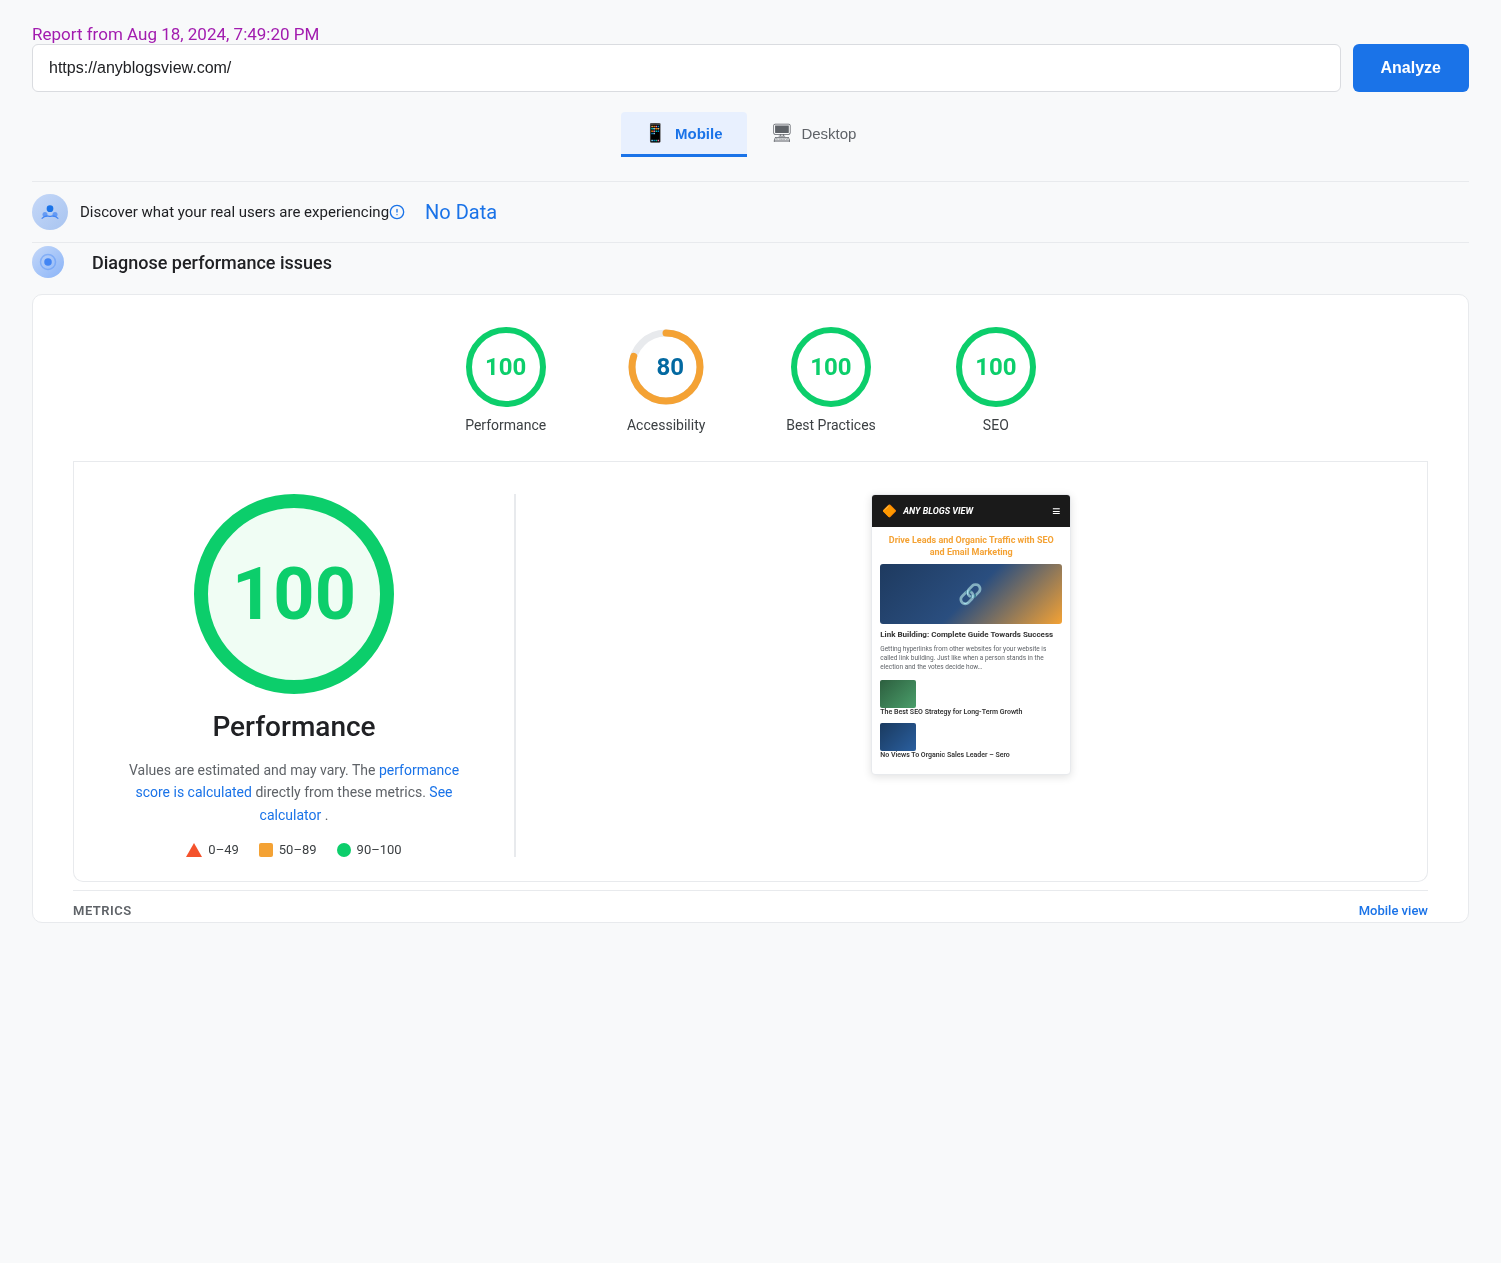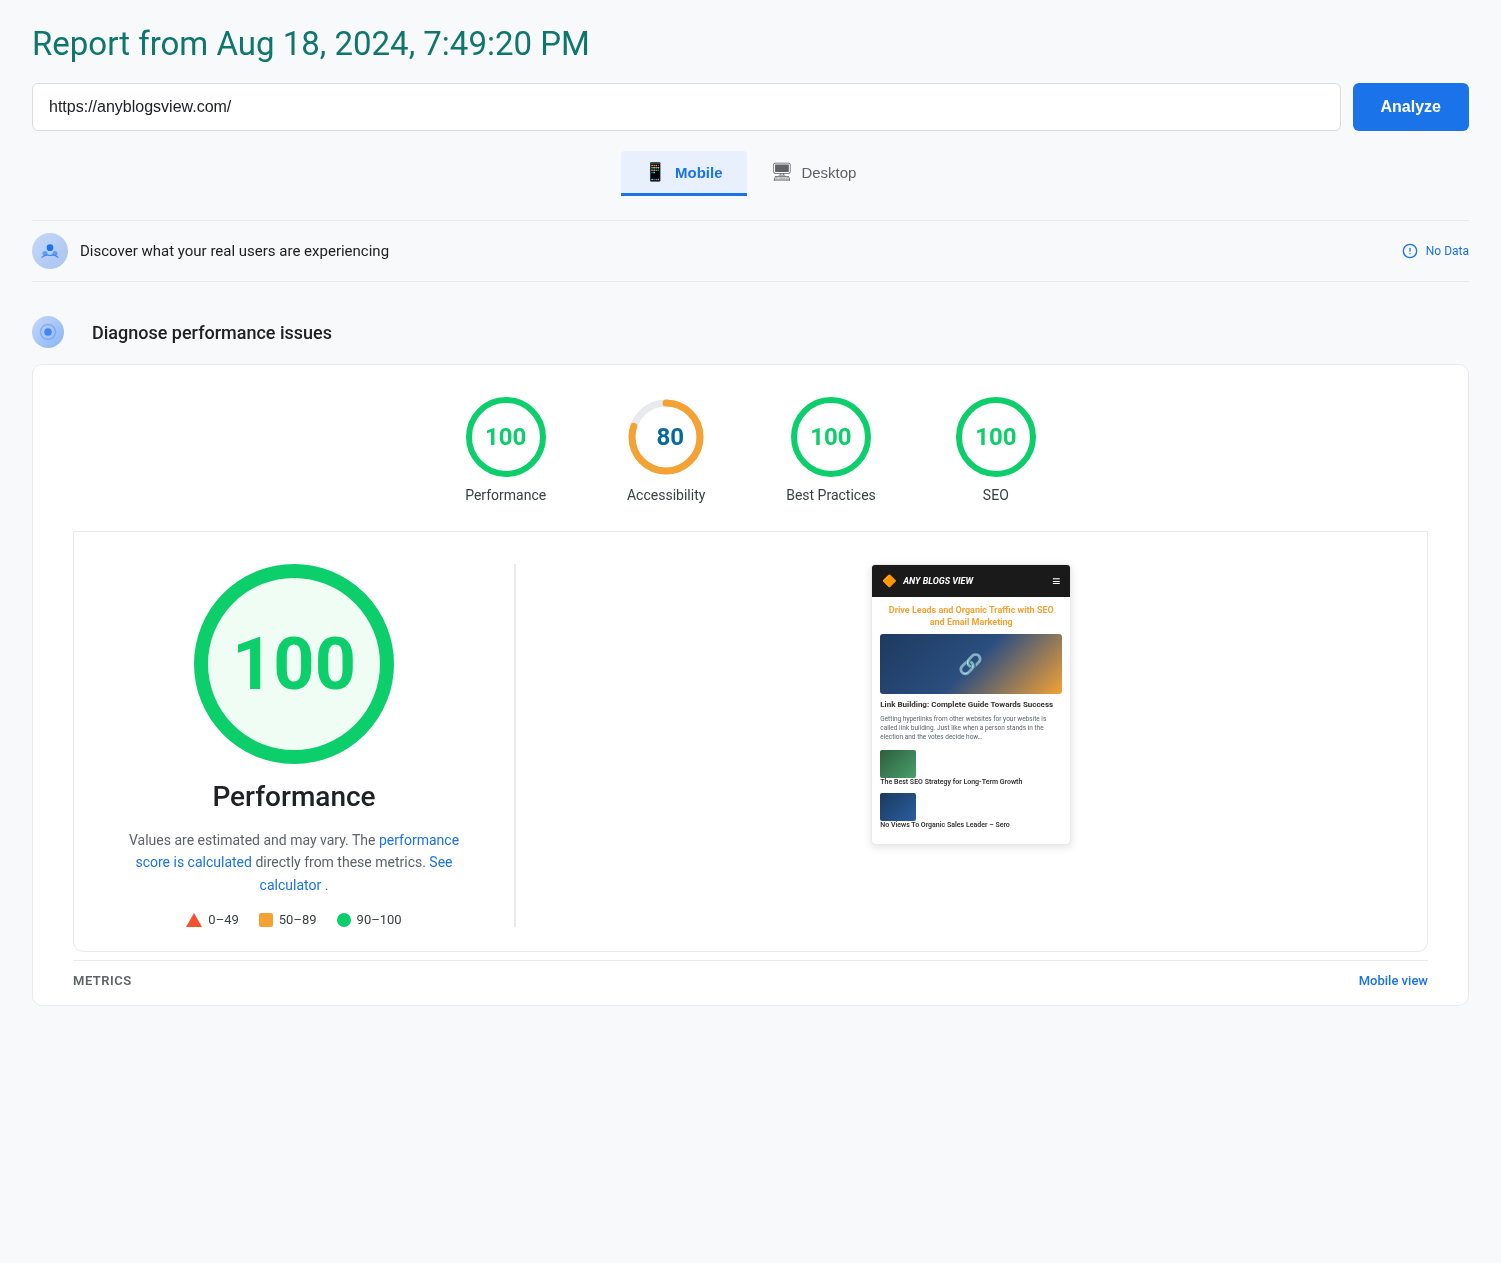--- a/index.html
+++ b/index.html
@@ -5,24 +5,23 @@
     * { box-sizing: border-box; margin: 0; padding: 0; }
     body {
       font-family: -apple-system, BlinkMacSystemFont, 'Segoe UI', Roboto, Arial, sans-serif;
       background: #f8f9fa;
       color: #202124;
       min-height: 1263px;
       padding: 24px 32px;
     }
 
     .page-title {
-      font-size: 33px;
+      font-size: 17px;
       font-weight: 400;
-      color: #0f766e;
-      margin-bottom: 20px;
+      color: #a21caf;
     }
 
     .url-bar-row {
       display: flex;
       align-items: center;
       gap: 12px;
       margin-bottom: 20px;
     }
 
     .url-input {
@@ -80,25 +79,24 @@
       border-radius: 4px 4px 0 0;
     }
 
     .tab-icon {
       font-size: 18px;
     }
 
     .discover-row {
       display: flex;
       align-items: center;
-      justify-content: space-between;
       padding: 12px 0;
       border-top: 1px solid #e8eaed;
       border-bottom: 1px solid #e8eaed;
-      margin-bottom: 34px;
+      margin-bottom: 3px;
     }
 
     .discover-left {
       display: flex;
       align-items: center;
       gap: 12px;
     }
 
     .discover-icon-circle {
       width: 36px;
@@ -112,23 +110,23 @@
     }
 
     .discover-text {
       font-size: 15px;
       color: #202124;
     }
 
     .no-data-link {
       display: flex;
       align-items: center;
-      gap: 8px;
+      gap: 20px;
       color: #1a73e8;
-      font-size: 12px;
+      font-size: 20px;
       cursor: pointer;
       text-decoration: none;
     }
 
     .diagnose-row {
       display: flex;
       align-items: center;
       gap: 28px;
       margin-bottom: 16px;
     }
@@ -147,21 +145,21 @@
     .diagnose-text {
       font-size: 18px;
       font-weight: 500;
       color: #202124;
     }
 
     .scores-card {
       background: #fff;
       border: 1.5px solid #e8eaed;
       border-radius: 10px;
-      padding: 32px 40px 13px 40px;
+      padding: 32px 40px 0 40px;
       margin-bottom: 14px;
     }
 
     .scores-row {
       display: flex;
       justify-content: center;
       gap: 80px;
       padding-bottom: 28px;
     }
 

